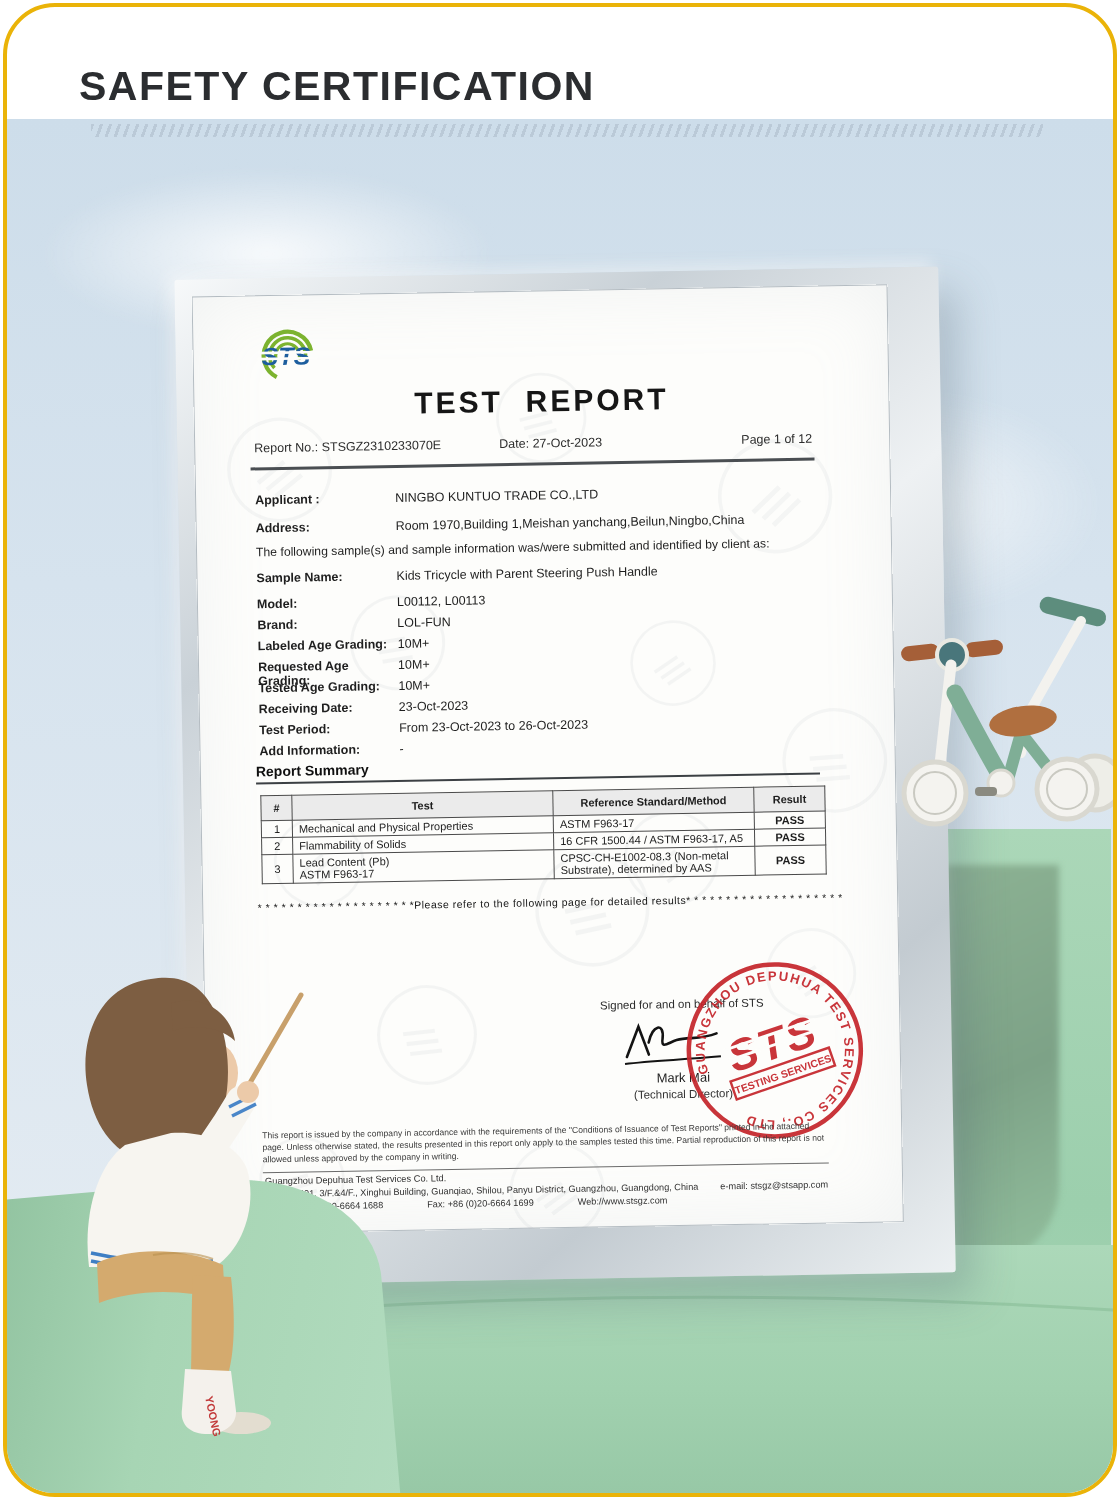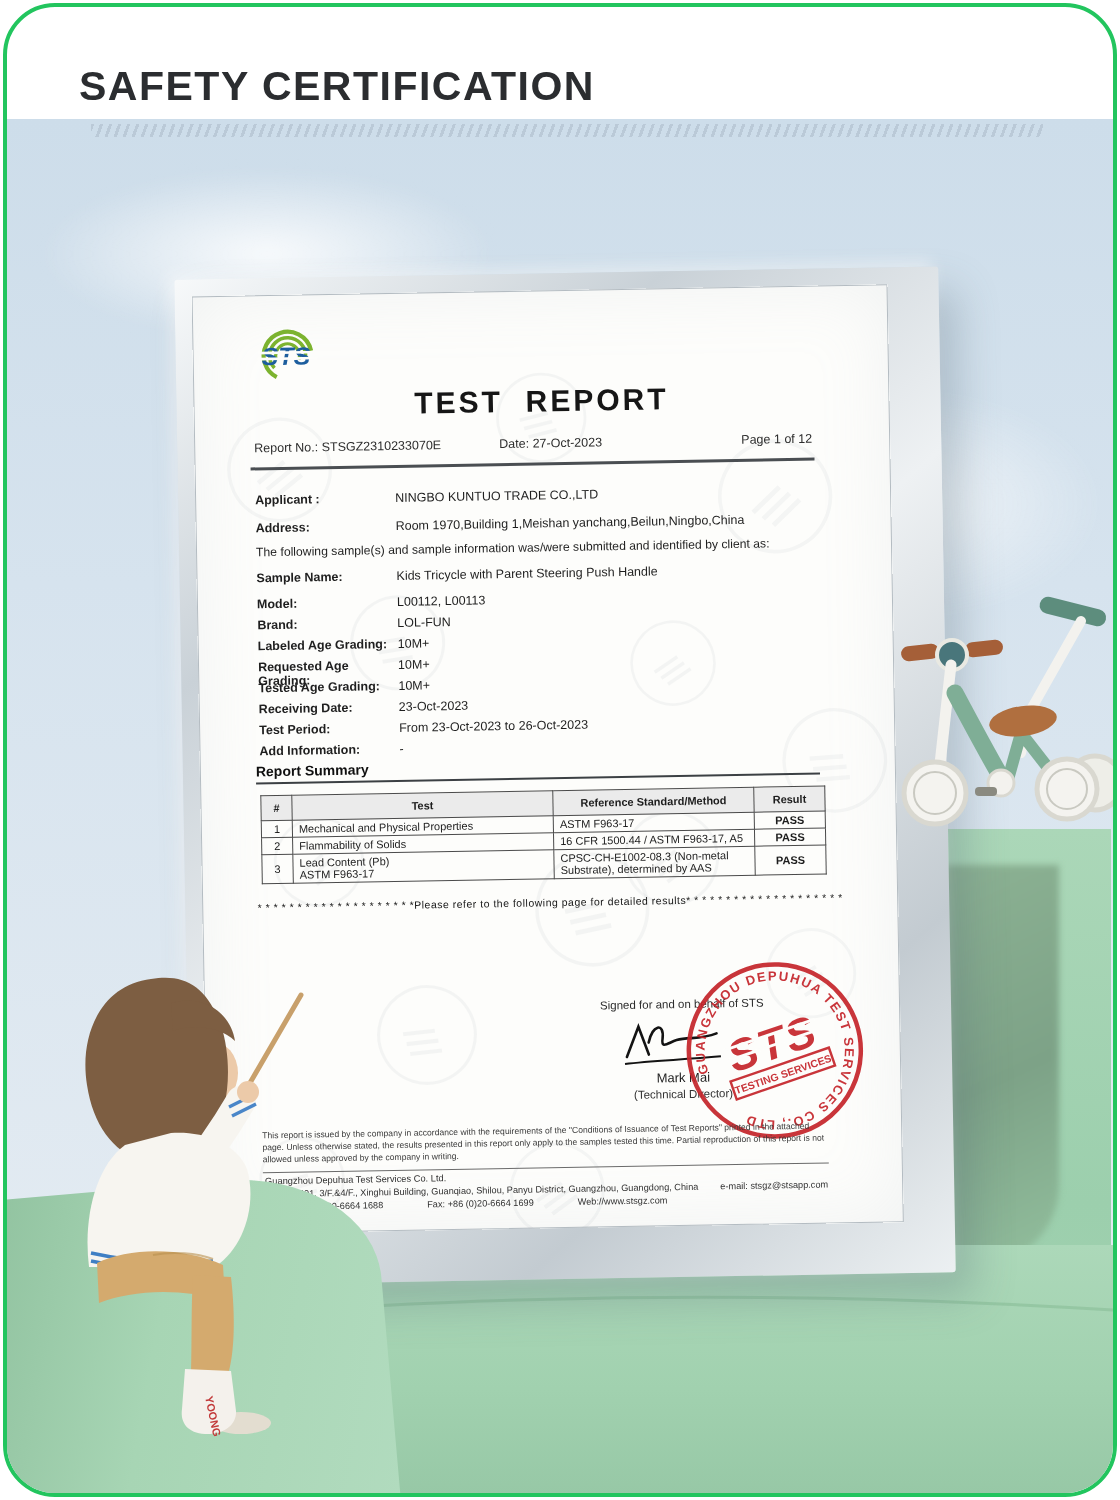--- a/index.html
+++ b/index.html
@@ -1,18 +1,18 @@
 <!DOCTYPE html>
 <html><head>
 <meta charset="utf-8">
 <style>
   html,body{margin:0;padding:0;background:#ffffff;}
   .canvas{position:relative;width:1120px;height:1500px;background:#ffffff;overflow:hidden;
           font-family:"Liberation Sans",sans-serif;}
-  .card{position:absolute;inset:3px;border:4px solid #22c55e;border-radius:52px;overflow:hidden;background:#ffffff;}
+  .card{position:absolute;inset:3px;border:4px solid #eab308;border-radius:52px;overflow:hidden;background:#ffffff;}
 
   
   .header-title{position:absolute;left:72px;top:56px;font-size:41px;font-weight:800;
                 letter-spacing:1.5px;color:#2b2d30;z-index:12;}
   .hatch{position:absolute;left:84px;top:117px;width:952px;height:13px;z-index:12;
          background:repeating-linear-gradient(110deg,#b7c6d4 0 3px,rgba(255,255,255,0) 3px 8.5px);opacity:.85;}
 
   
   .sky{position:absolute;left:0;right:0;top:112px;height:1160px;z-index:1;
        background:linear-gradient(180deg,#cdddea 0%,#d6e3ee 40%,#e3ebf2 100%);}

